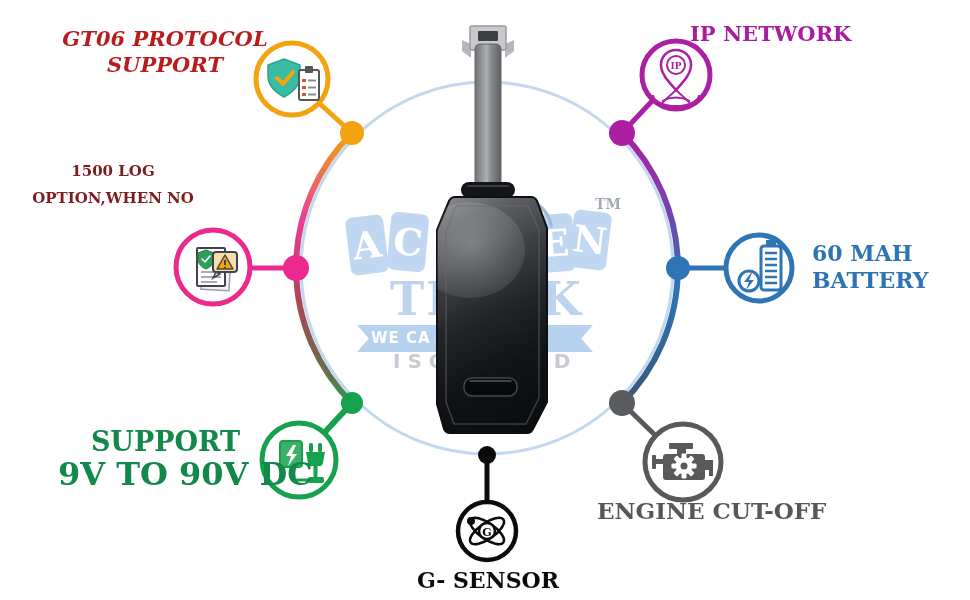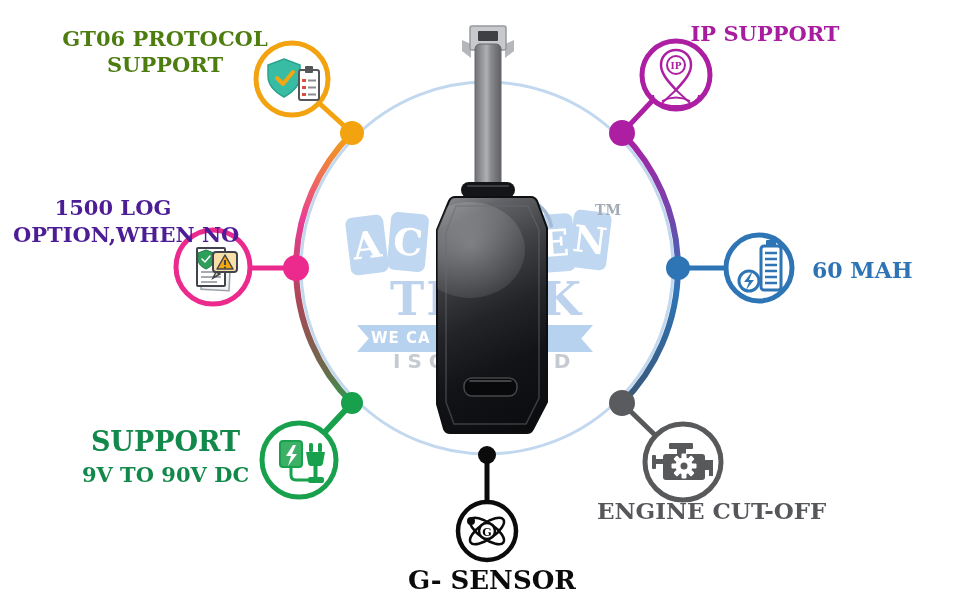--- a/index.html
+++ b/index.html
@@ -13,21 +13,21 @@
   .tile{position:absolute;width:38px;height:58px;background:#BFD7F0;border-radius:7px;
         color:#ffffff;font-weight:bold;font-size:37px;display:flex;align-items:center;
         justify-content:center;}
   .bigletter{position:absolute;color:#BDD3ED;font-weight:bold;font-size:46px;letter-spacing:2px;}
   .ribbon{position:absolute;left:357px;top:325px;width:236px;height:27px;background:#B7D2EE;
           clip-path:polygon(0 0,100% 0,95% 50%,100% 100%,0 100%,5% 50%);}
   .ribbon span{position:absolute;top:4px;color:#ffffff;font-weight:bold;font-size:15px;
                letter-spacing:1px;font-family:"DejaVu Sans","Liberation Sans",sans-serif;}
   .isotxt{position:absolute;top:349px;color:#C6CBD1;font-weight:bold;font-size:20px;
           letter-spacing:7px;font-family:"DejaVu Sans","Liberation Sans",sans-serif;}
-  .tm{position:absolute;left:595px;top:202px;color:#A2ABB6;font-weight:bold;font-size:14px;}
+  .tm{position:absolute;left:595px;top:196px;color:#A2ABB6;font-weight:bold;font-size:14px;}
   .z0{z-index:0}.z1{z-index:1}.z2{z-index:2}.z3{z-index:3}.z4{z-index:4}
 </style>
 </head>
 <body>
 
 <div id="canvas">
 
   <div class="abs z0" style="left:0;top:0;width:970px;height:600px;">
     <div class="tile" style="left:348px;top:216px;transform:rotate(-7deg);">
         <span>A</span>
@@ -240,44 +240,45 @@
     <g>
       <circle cx="487" cy="531" r="29" fill="#fff" stroke="#0B0B0B" stroke-width="4.5"></circle>
       <ellipse cx="487" cy="531" rx="20" ry="8" fill="none" stroke="#0B0B0B" stroke-width="2.5" transform="rotate(-35 487 531)"></ellipse>
       <ellipse cx="487" cy="531" rx="20" ry="8" fill="none" stroke="#0B0B0B" stroke-width="2.5" transform="rotate(35 487 531)"></ellipse>
       <circle cx="487" cy="531" r="8" fill="#fff" stroke="#0B0B0B" stroke-width="2.5"></circle>
       <text x="487" y="535.5" text-anchor="middle" font-size="11" font-weight="bold" fill="#0B0B0B">G</text>
       <circle cx="471" cy="521" r="4" fill="#0B0B0B"></circle>
     </g>
   </svg>
 
-  <div class="feature z4" style="left:60px;top:26px;width:210px;color:#4d7c0f;font-size:21px;line-height:26px;">
+  <div class="feature z4" style="left:60px;top:26px;width:210px;color:#b91c1c;font-size:21px;line-height:26px;font-style:italic;">
     <div>GT06 PROTOCOL</div>
     <div>SUPPORT</div>
   </div>
 
   <div class="feature z4" style="left:690px;top:21px;width:150px;color:#A81CA0;font-size:21px;line-height:26px;">
-    <div>IP SUPPORT</div>
-  </div>
-
-  <div class="feature z4" style="left:13px;top:158px;width:200px;color:#4c1d95;font-size:21px;line-height:27px;margin-top:36px;">
+    <div>IP NETWORK</div>
+  </div>
+
+  <div class="feature z4" style="left:13px;top:158px;width:200px;color:#7f1d1d;font-size:15px;line-height:27px;">
     <div>1500 LOG</div>
     <div>OPTION,WHEN NO</div>
   </div>
 
-  <div class="feature z4" style="left:812px;top:257px;width:150px;color:#2E74B5;font-size:22px;line-height:27px;text-align:left;">
+  <div class="feature z4" style="left:812px;top:240px;width:150px;color:#2E74B5;font-size:22px;line-height:27px;text-align:left;">
     <div>60 MAH</div>
+    <div>BATTERY</div>
   </div>
 
   <div class="feature z4" style="left:58px;top:425px;width:215px;color:#12894A;font-size:27px;line-height:33px;">
     <div>SUPPORT</div>
-    <div style="font-size:21px;">9V TO 90V DC</div>
+    <div style="font-size:32px;">9V TO 90V DC</div>
   </div>
 
   <div class="feature z4" style="left:597px;top:496px;width:200px;color:#56575A;font-size:23px;line-height:30px;text-align:right;">
     <div>ENGINE CUT-OFF</div>
   </div>
 
-  <div class="feature z4" style="left:408px;top:567px;width:160px;color:#0B0B0B;font-size:26px;line-height:26px;">
+  <div class="feature z4" style="left:408px;top:567px;width:160px;color:#0B0B0B;font-size:22px;line-height:26px;">
     <div>G- SENSOR</div>
   </div>
 
 </div>
 
 </body></html>

